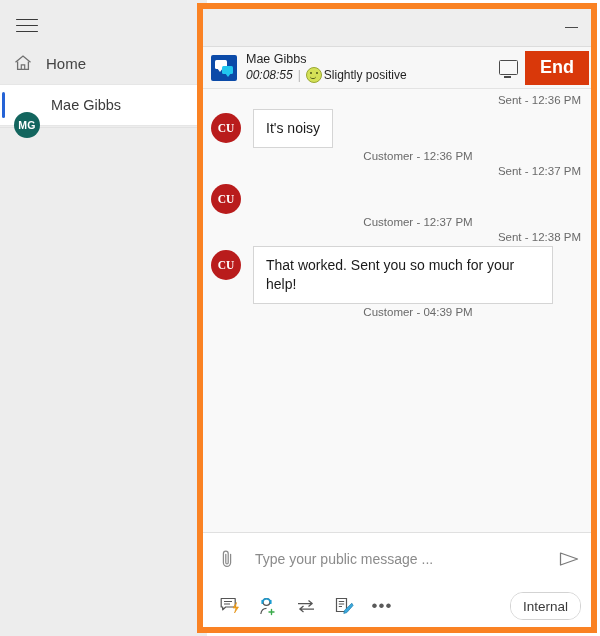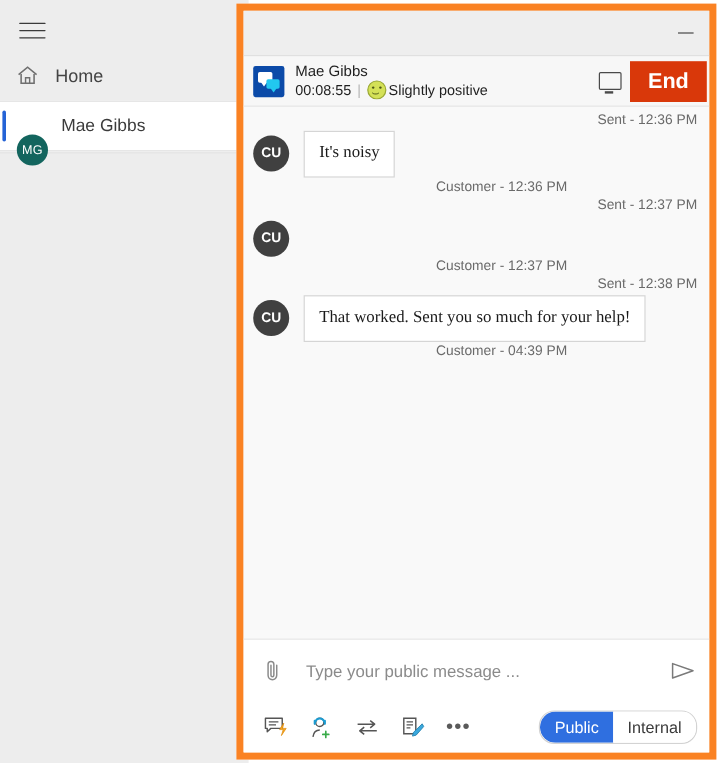--- a/index.html
+++ b/index.html
@@ -77,21 +77,21 @@
     background: #2563d6;
     margin-left: 2px;
     border-radius: 2px;
   }
   .avatar-mg {
     width: 26px; height: 26px;
     border-radius: 50%;
     background: #13655e;
     color: #fff;
     font-size: 10.5px;
-    font-weight: normal;
+    font-weight: bold;
     display: flex;
     align-items: center;
     justify-content: center;
     margin-left: 9px;
     letter-spacing: .2px;
     margin-top: 40px;
   }
   #nav-convo .nav-label {
     margin-left: 11px;
     font-size: 14.5px;
@@ -192,21 +192,21 @@
     white-space: nowrap;
   }
   #conv-meta {
     font-size: 12px;
     color: #2b2b2b;
     display: flex;
     align-items: center;
     white-space: nowrap;
     margin-top: 1px;
   }
-  #conv-timer { color: #1f1f1f; }
+  #conv-timer { color: #1f1f1f; font-style: italic; }
   .meta-sep { color: #b6b6b6; margin: 0 5px; }
   .smiley {
     width: 14px; height: 14px;
     border-radius: 50%;
     background: #d4e157;
     border: 1px solid #9aa832;
     position: relative;
     display: inline-block;
     margin-right: 2px;
     flex: 0 0 auto;
@@ -275,38 +275,38 @@
   }
   .stamp.right { text-align: right; }
   .stamp.left { text-align: center; padding-left: 42px; }
 
   .row { display: flex; align-items: flex-start; }
   .row.in { justify-content: flex-start; }
   .row.out { justify-content: flex-end; }
   .avatar-cu {
     width: 30px; height: 30px;
     border-radius: 50%;
-    background: #404040;
+    background: #b91c1c;
     color: #ffffff;
     font-size: 11.5px;
     font-weight: bold;
     display: flex;
     align-items: center;
     justify-content: center;
     flex: 0 0 auto;
     margin-top: 4px;
+    font-family: Liberation Serif, serif;
   }
   .bubble {
     font-size: 14px;
     line-height: 1.35;
     padding: 9px 12px;
     box-sizing: border-box;
     color: #1a1a1a;
     max-width: 300px;
-    font-family: Liberation Serif, serif;
   }
   .bubble.in {
     background: #ffffff;
     border: 1px solid #d5d5d5;
     margin-left: 12px;
   }
   .bubble.out {
     background: #dfe7f7;
     border: 1px solid #dfe7f7;
     margin-right: 5px;
@@ -538,20 +538,19 @@
         <div class="tool-btn">
           <svg width="20" height="19" viewBox="0 0 20 19">
             <path d="M2.5 1.5 h10 v13 h-10 z" fill="none" stroke="#555" stroke-width="1.2"></path>
             <path d="M4.8 4.5 h5.4 M4.8 7 h5.4 M4.8 9.5 h3.2" stroke="#555" stroke-width="1.1"></path>
             <path d="M17.8 6.2 L10.5 13.4 L9.8 16.4 L12.8 15.6 L19.1 8.4 z" fill="#3aa8dd" stroke="#2a86b3" stroke-width=".8" stroke-linejoin="round"></path>
           </svg>
         </div>
         <div class="tool-btn" id="more-btn">•••</div>
 
         <div id="toggle">
-          <div class="seg active">Public</div>
           <div class="seg inactive">Internal</div>
         </div>
       </div>
     </div>
 
   </div>
 </div>
 
 </body></html>

